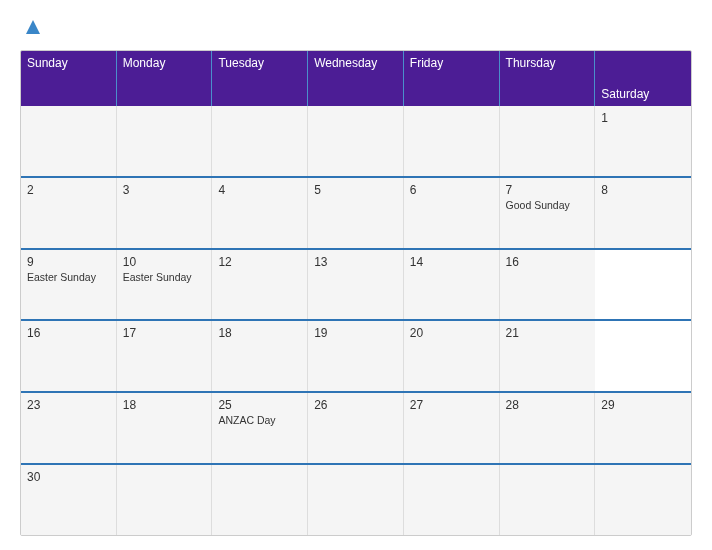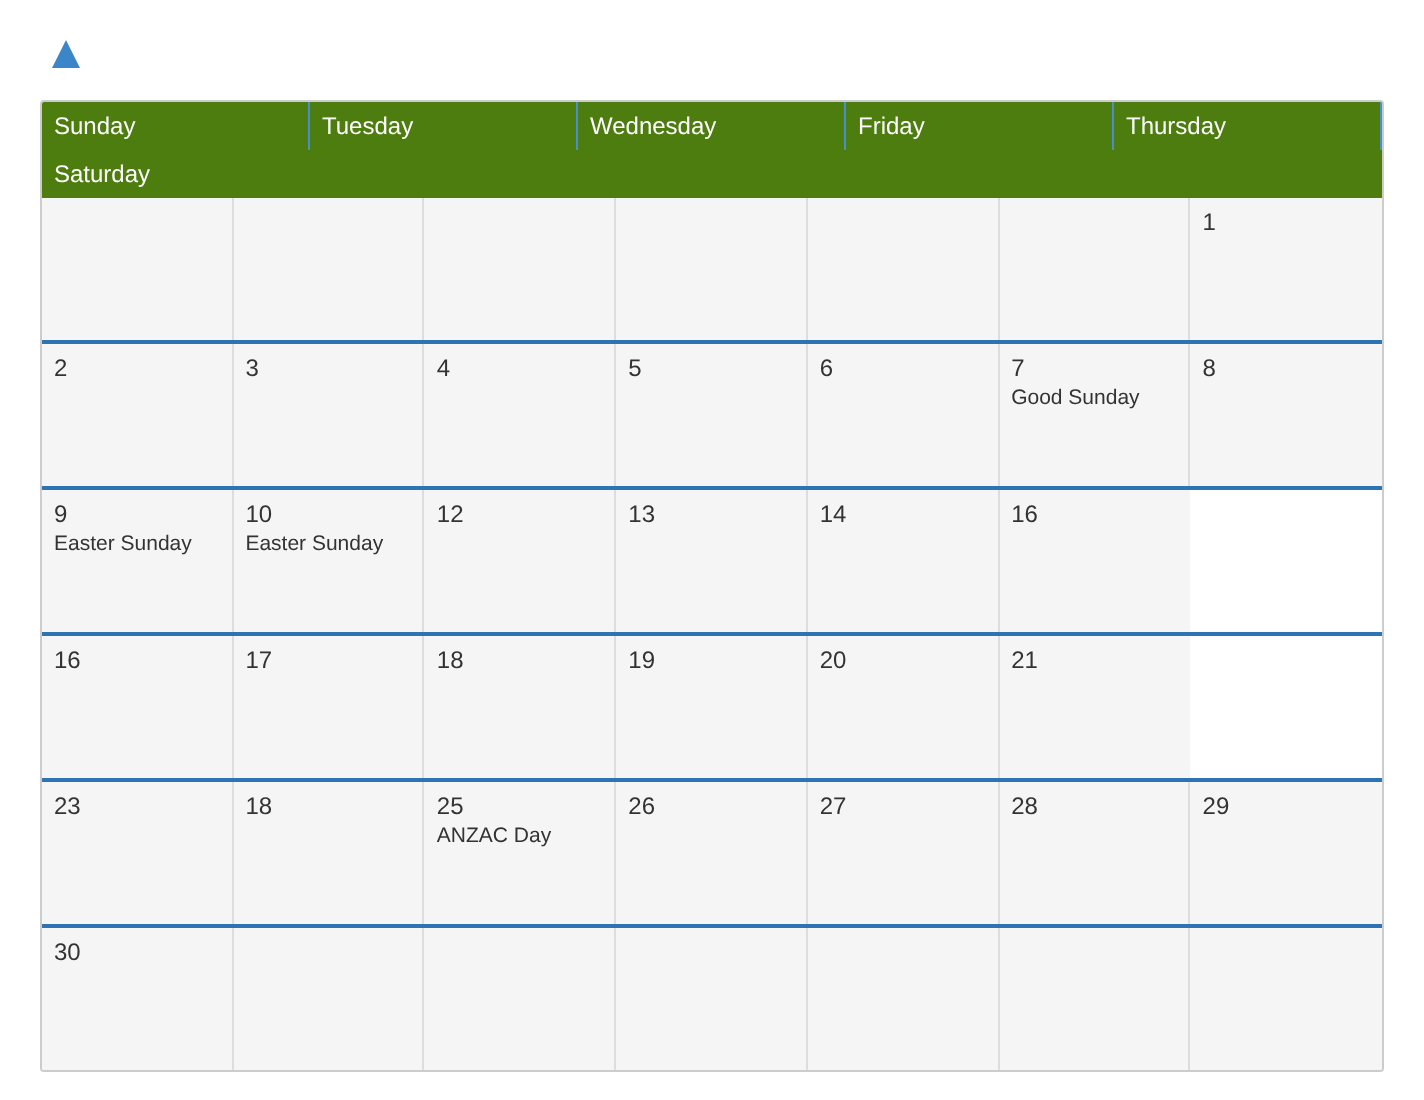--- a/index.html
+++ b/index.html
@@ -60,31 +60,32 @@
     .calendar {
       flex: 1;
       border: 1px solid #ccc;
       border-radius: 2px;
       overflow: hidden;
       display: flex;
       flex-direction: column;
     }
     .cal-header-row {
       display: grid;
-      grid-template-columns: repeat(5, 1fr);
-      background: #4d7c0f;
+      grid-template-columns: repeat(7, 1fr);
+      background: #4c1d95;
     }
     .cal-header-cell {
       color: #fff;
       font-size: 12px;
       padding: 5px 6px;
       border-right: 1px solid #4a8fcb;
     }
     .cal-header-cell:last-child {
       border-right: none;
+      margin-top: 31px;
     }
     .cal-body {
       flex: 1;
       display: flex;
       flex-direction: column;
     }
     .cal-week {
       display: grid;
       grid-template-columns: repeat(7, 1fr);
       flex: 1;
@@ -131,20 +132,21 @@
       </svg>
       <span class="logo-text-blue"></span>
     </div>
     <div class="calendar-title"></div>
     <div class="country"></div>
   </div>
 
   <div class="calendar">
     <div class="cal-header-row">
     <div class="cal-header-cell">Sunday</div>
+        <div class="cal-header-cell">Monday</div>
         <div class="cal-header-cell">Tuesday</div>
         <div class="cal-header-cell">Wednesday</div>
         <div class="cal-header-cell">Friday</div>
         <div class="cal-header-cell">Thursday</div>
         <div class="cal-header-cell">Saturday</div>
       </div>
     <div class="cal-body">
     <div class="cal-week">
           <div class="cal-cell empty"></div>
           <div class="cal-cell empty"></div>

